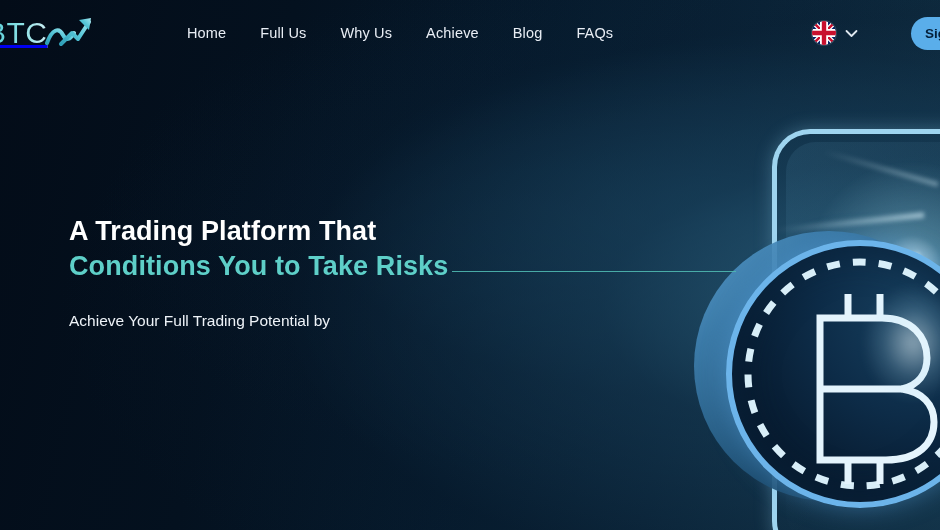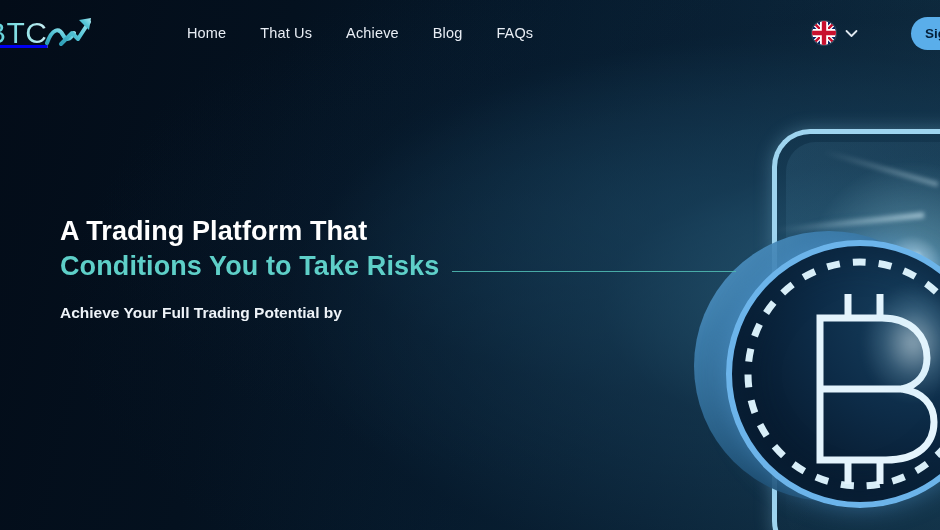--- a/index.html
+++ b/index.html
@@ -195,42 +195,42 @@
     cursor:pointer;
     white-space:nowrap;
     overflow:hidden;
     text-align:left;
     padding-left:14px;
   }
 
   
   .hero {
     position:absolute;
-    left:60px; top:214px;
+    left:69px; top:214px;
     z-index:10;
     width:500px;
   }
   .hero h1 {
     font-size:27px;
     font-weight:700;
     line-height:35px;
     letter-spacing:.1px;
     color:#ffffff;
     white-space:nowrap;
   }
   .hero h1 .line2 {
     color:#5ecfc8;
     display:block;
   }
   .hero p {
-    margin-top:16px;
+    margin-top:24px;
     font-size:15.5px;
     line-height:26px;
     color:#eef3f8;
-    font-weight:700;
+    font-weight:400;
   }
   .hero p span { display:block; white-space:nowrap; }
 </style>
 </head>
 <body>
 
 <div id="stage">
 
   <div class="scene">
 
@@ -277,21 +277,22 @@
           </linearGradient>
         </defs>
         <path d="M2 30 C7 16 14 14 18 22 C21 28 25 27 29 20" fill="none" stroke="url(#lg)" stroke-width="4" stroke-linecap="round"></path>
         <path d="M16 31 L27 20 L33 26 L44 9" fill="none" stroke="url(#lg)" stroke-width="4" stroke-linecap="round" stroke-linejoin="round"></path>
         <path d="M34 7 L46 5 L44 17 Z" fill="url(#lg)"></path>
       </svg>
     </a>
 
     <nav class="main-nav">
       <a href="#">Home</a>
-      <a href="#">That Us</a>
+      <a href="#">Full Us</a>
+      <a href="#">Why Us</a>
       <a href="#">Achieve</a>
       <a href="#">Blog</a>
       <a href="#">FAQs</a>
     </nav>
 
     <div class="lang-switch">
       <svg class="flag" viewBox="0 0 60 60">
         <defs>
             <clipPath id="cc">
               <circle cx="30" cy="30" r="30"></circle>

